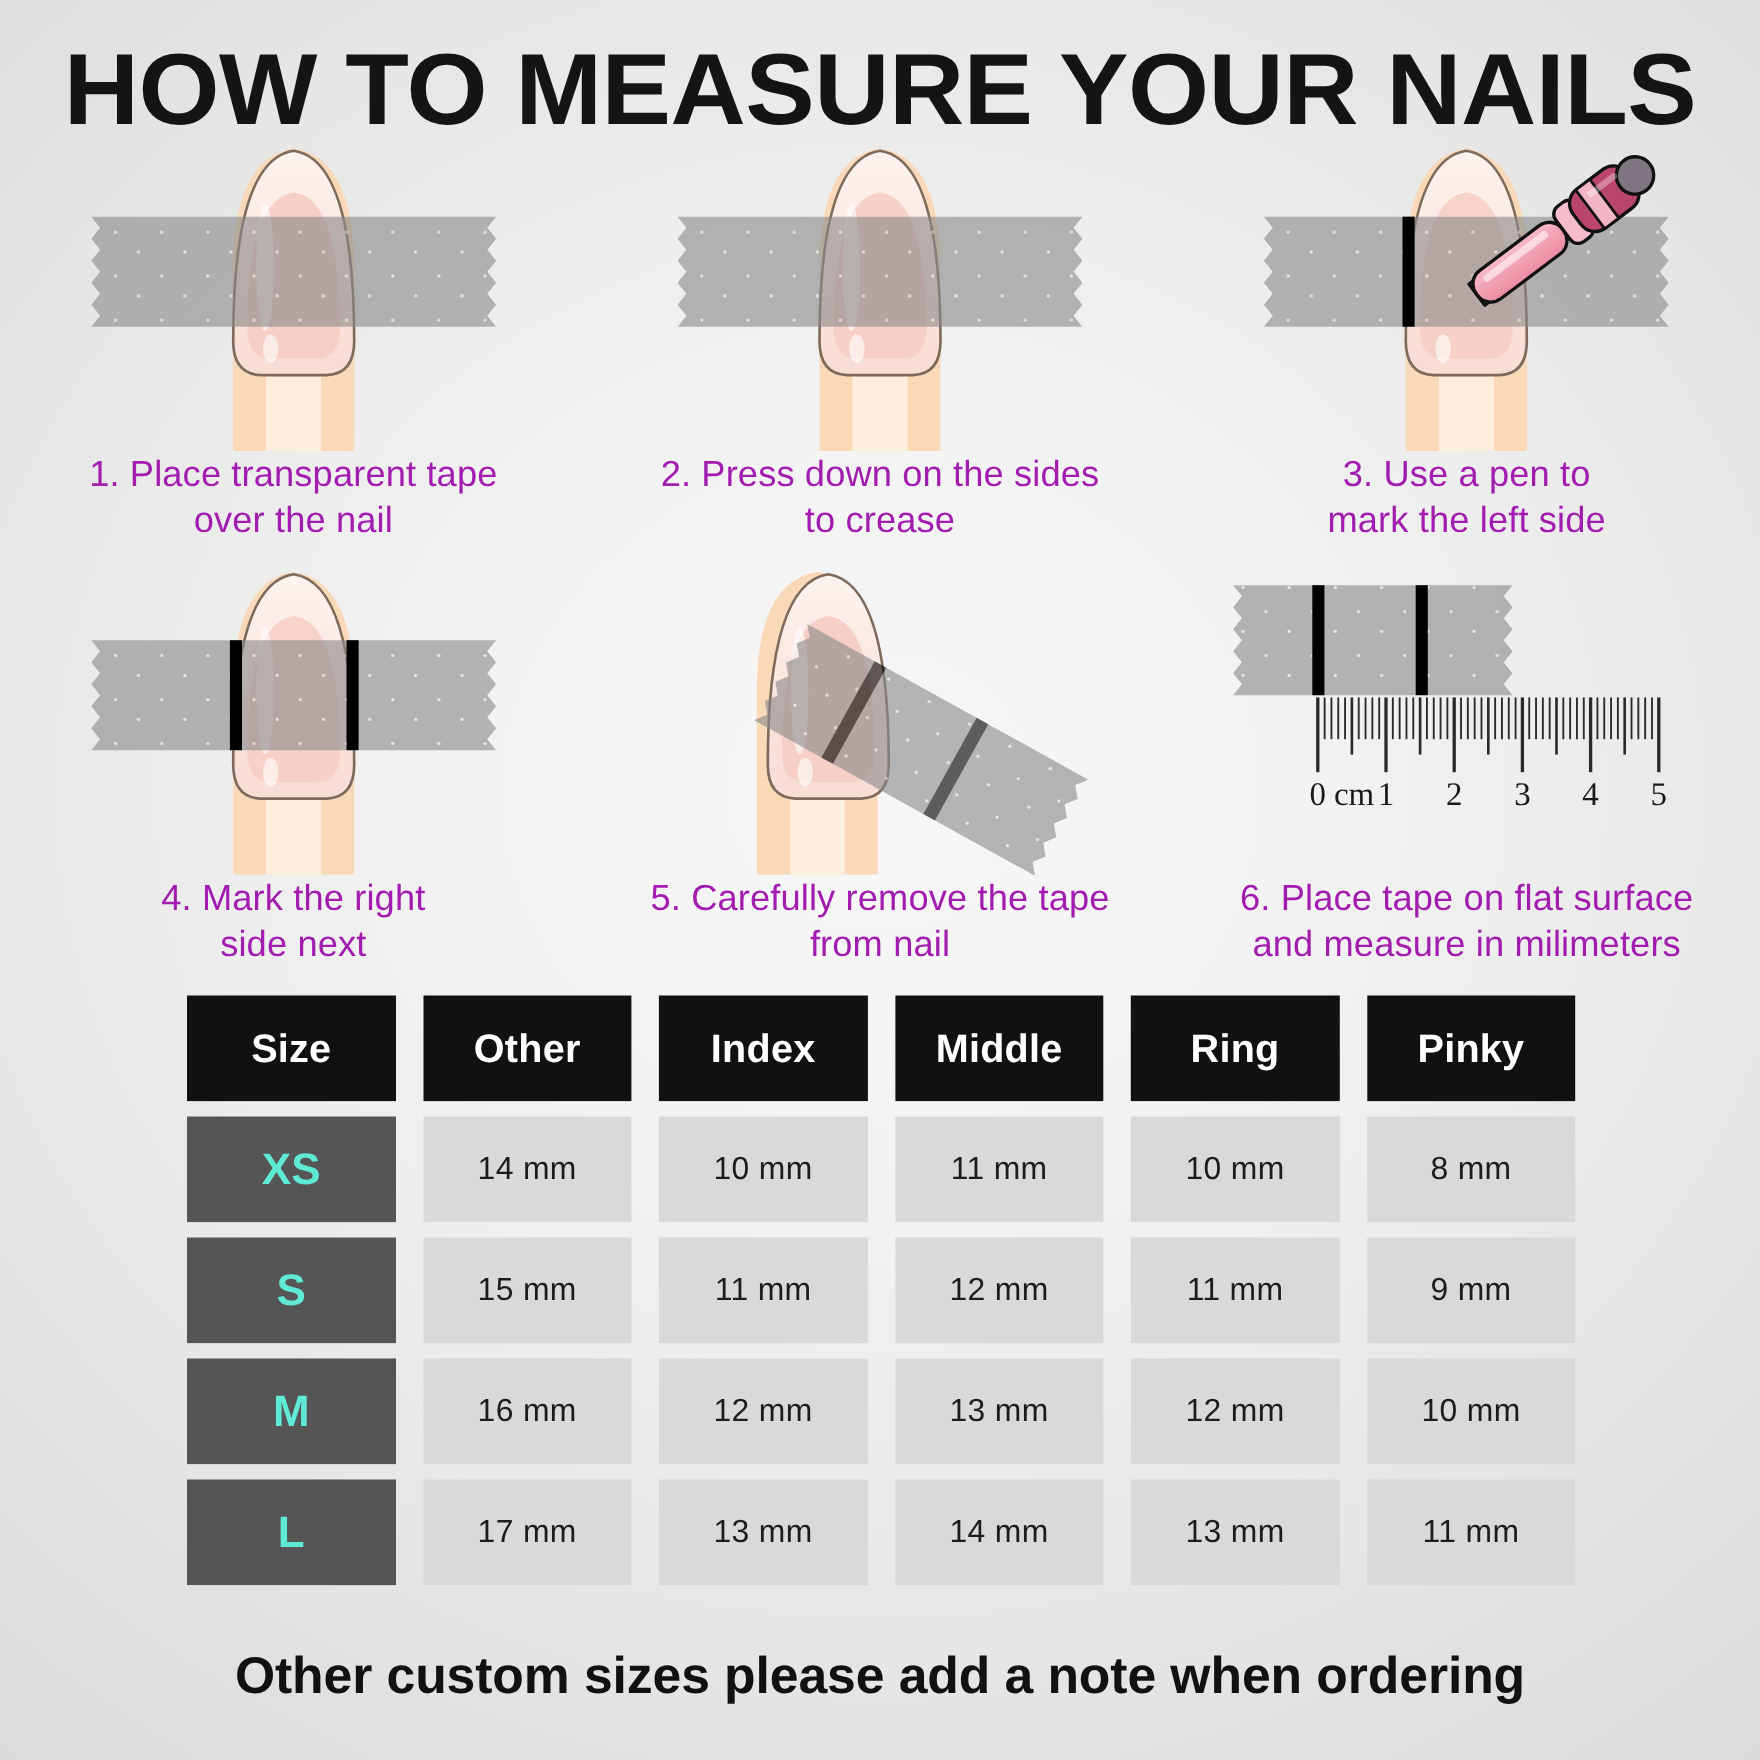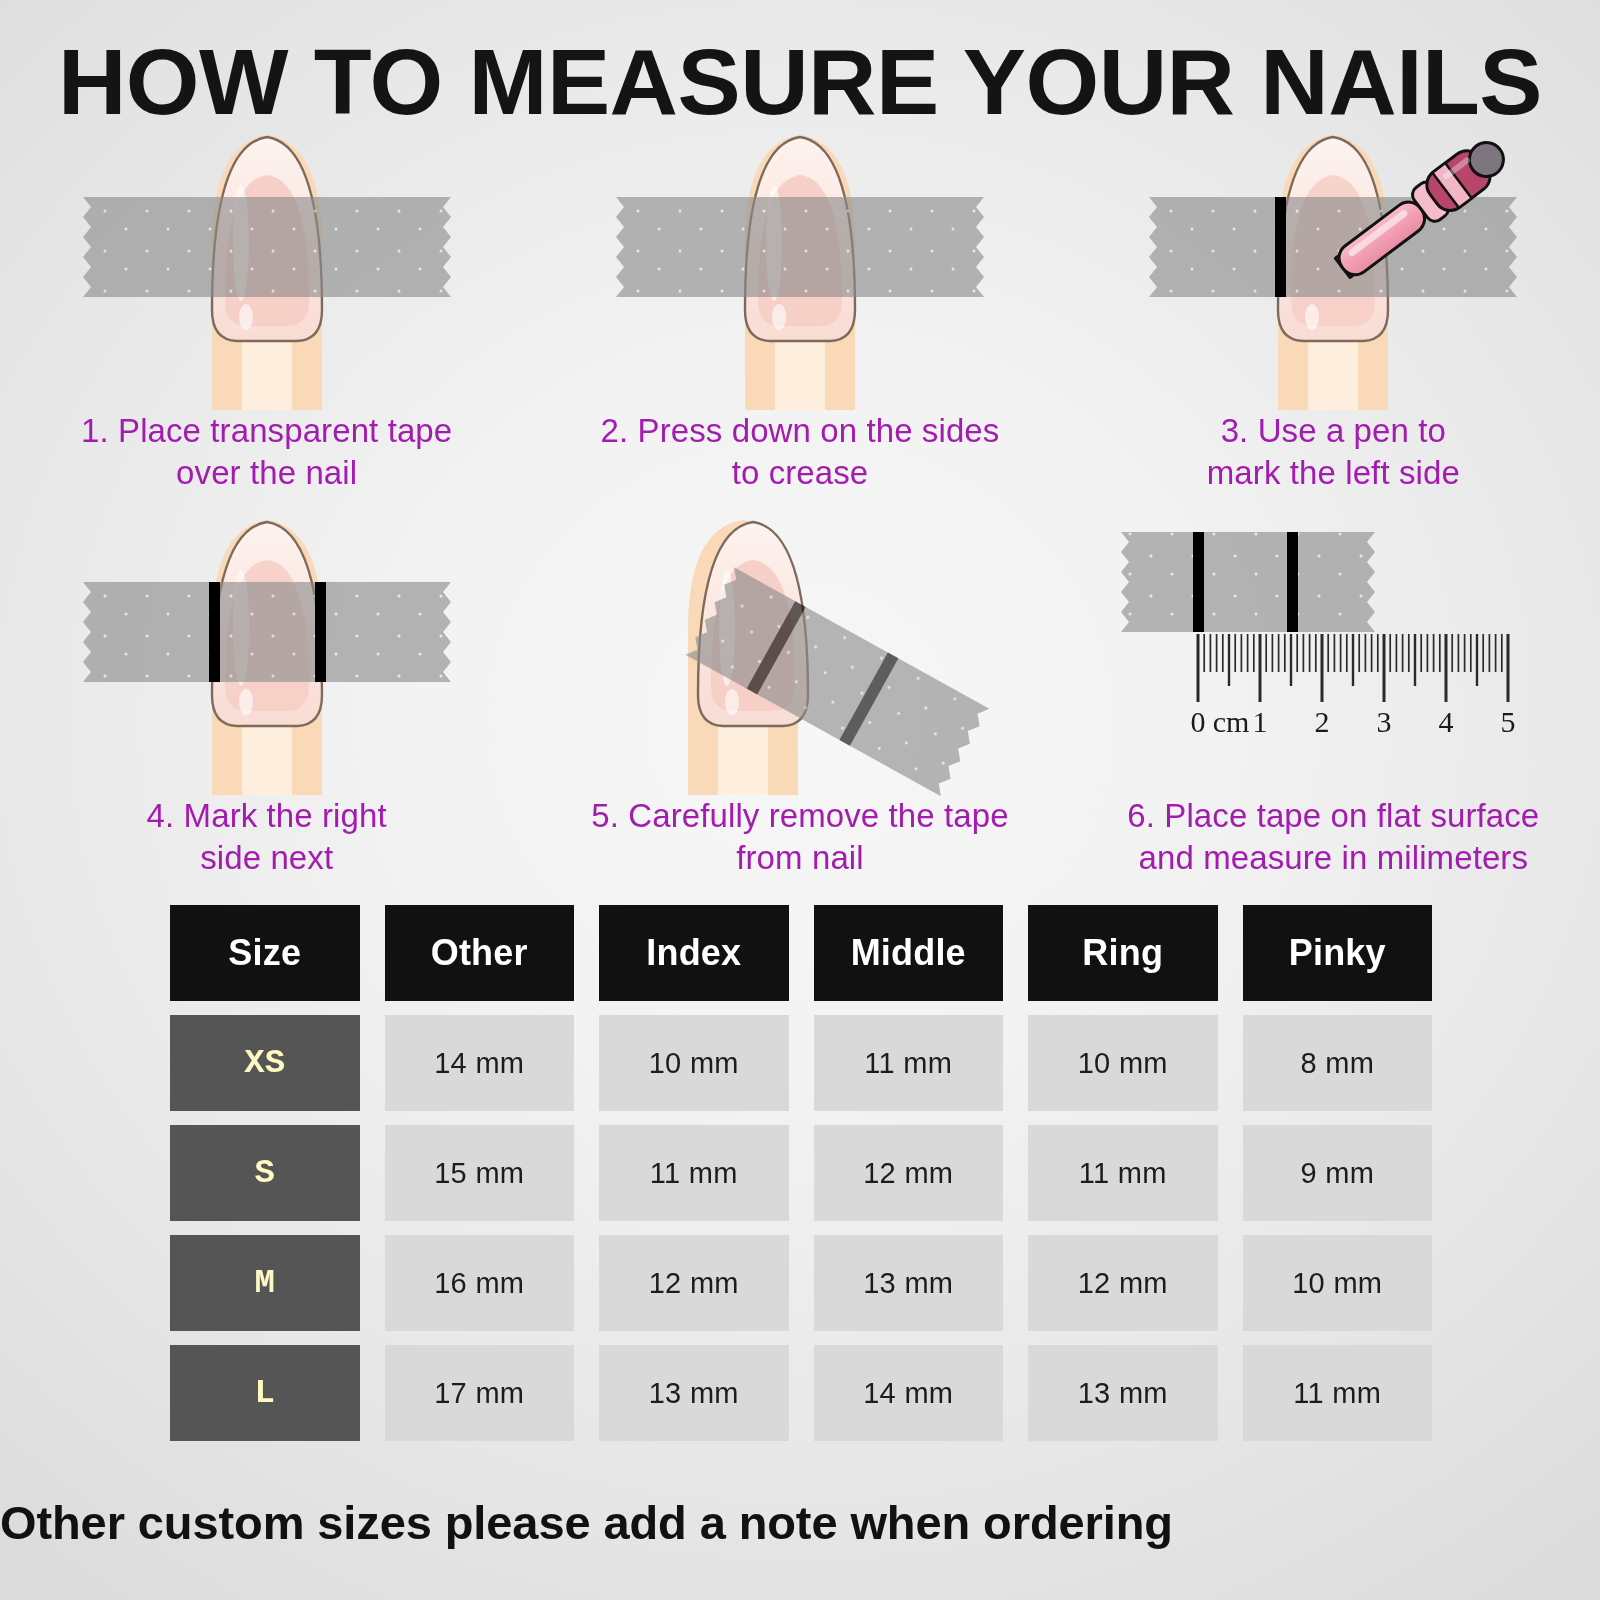--- a/index.html
+++ b/index.html
@@ -89,46 +89,47 @@
     align-items: center;
     justify-content: center;
     font-family: "Liberation Sans Narrow", "Liberation Sans", sans-serif;
     font-weight: bold;
     font-size: 36px;
     letter-spacing: 0.2px;
   }
 
   .td-size {
     background: #555555;
-    color: #fef9c3;
+    color: #5eead4;
     display: flex;
     align-items: center;
     justify-content: center;
-    font-family: Liberation Mono, monospace;
+    font-family: Liberation Sans, sans-serif;
     font-weight: bold;
-    font-size: 34px;
+    font-size: 40px;
   }
 
   .td-val {
     background: #d9d9d9;
     color: #1c1c1c;
     display: flex;
     align-items: center;
     justify-content: center;
     font-family: "Liberation Sans Narrow", "Liberation Sans", sans-serif;
     font-size: 29px;
     letter-spacing: 0.3px;
   }
 
   
   .footer-note {
     position: absolute;
     top: 1495px;
     left: 0;
     width: 1600px;
+    text-align: center;
     font-family: "Liberation Sans Narrow", "Liberation Sans", sans-serif;
     font-weight: bold;
     font-size: 47px;
     color: #111111;
     letter-spacing: -0.1px;
     white-space: nowrap;
   }
 </style>
 </head>
 <body>

